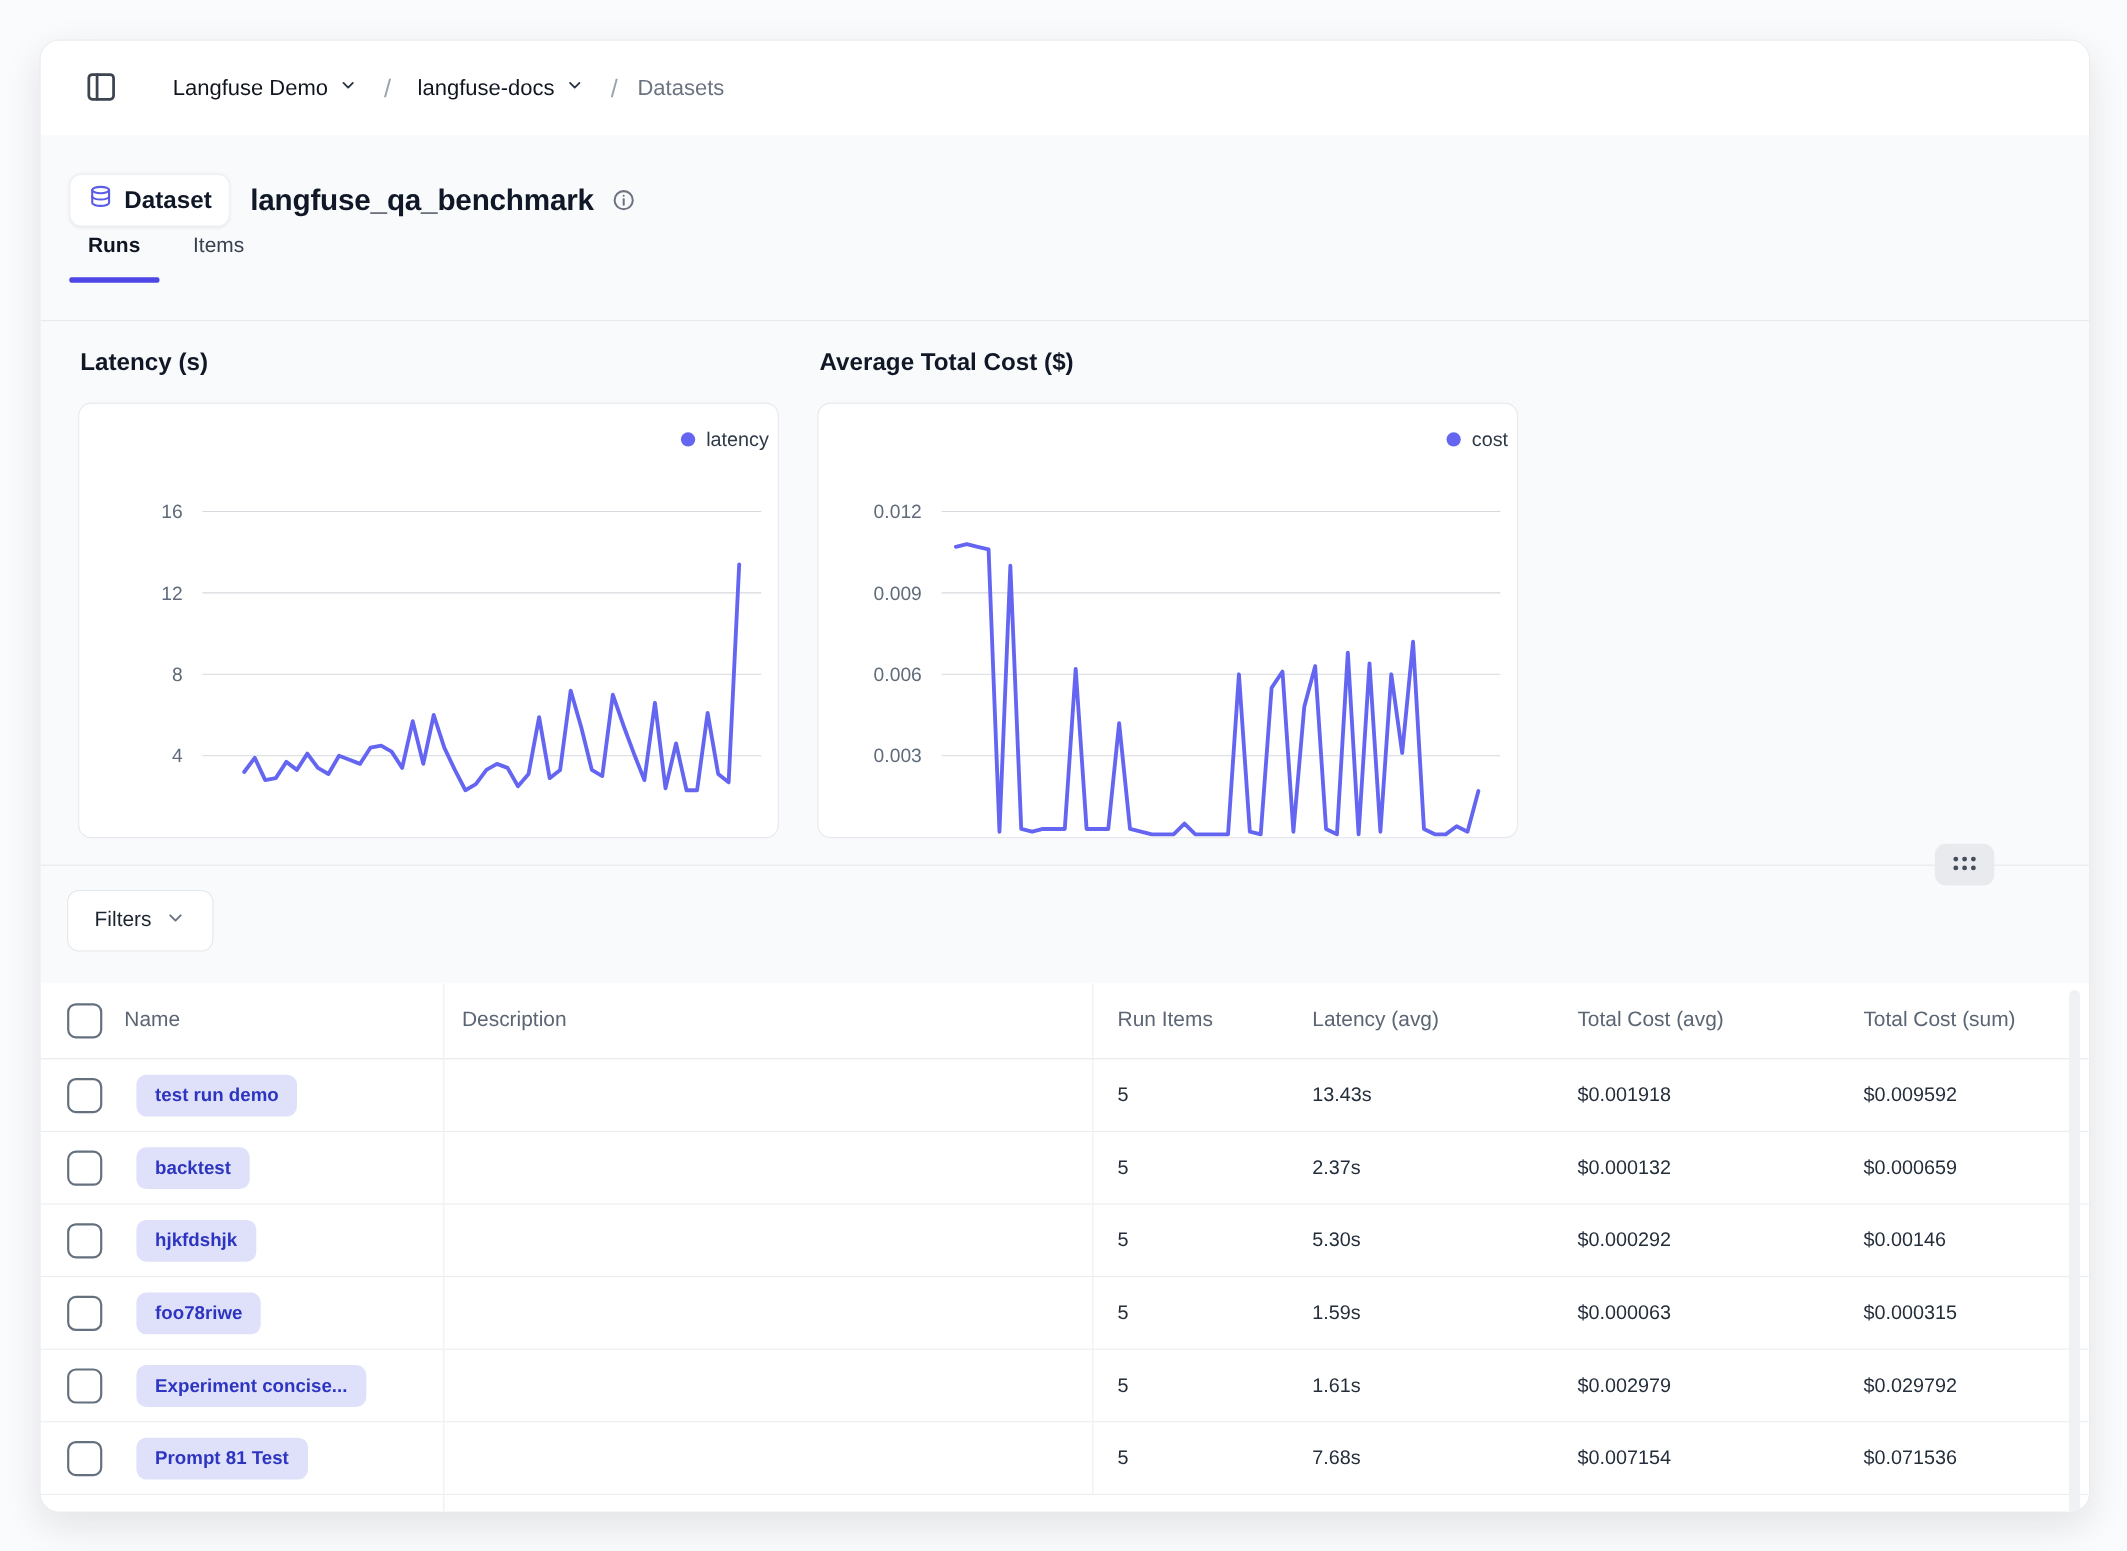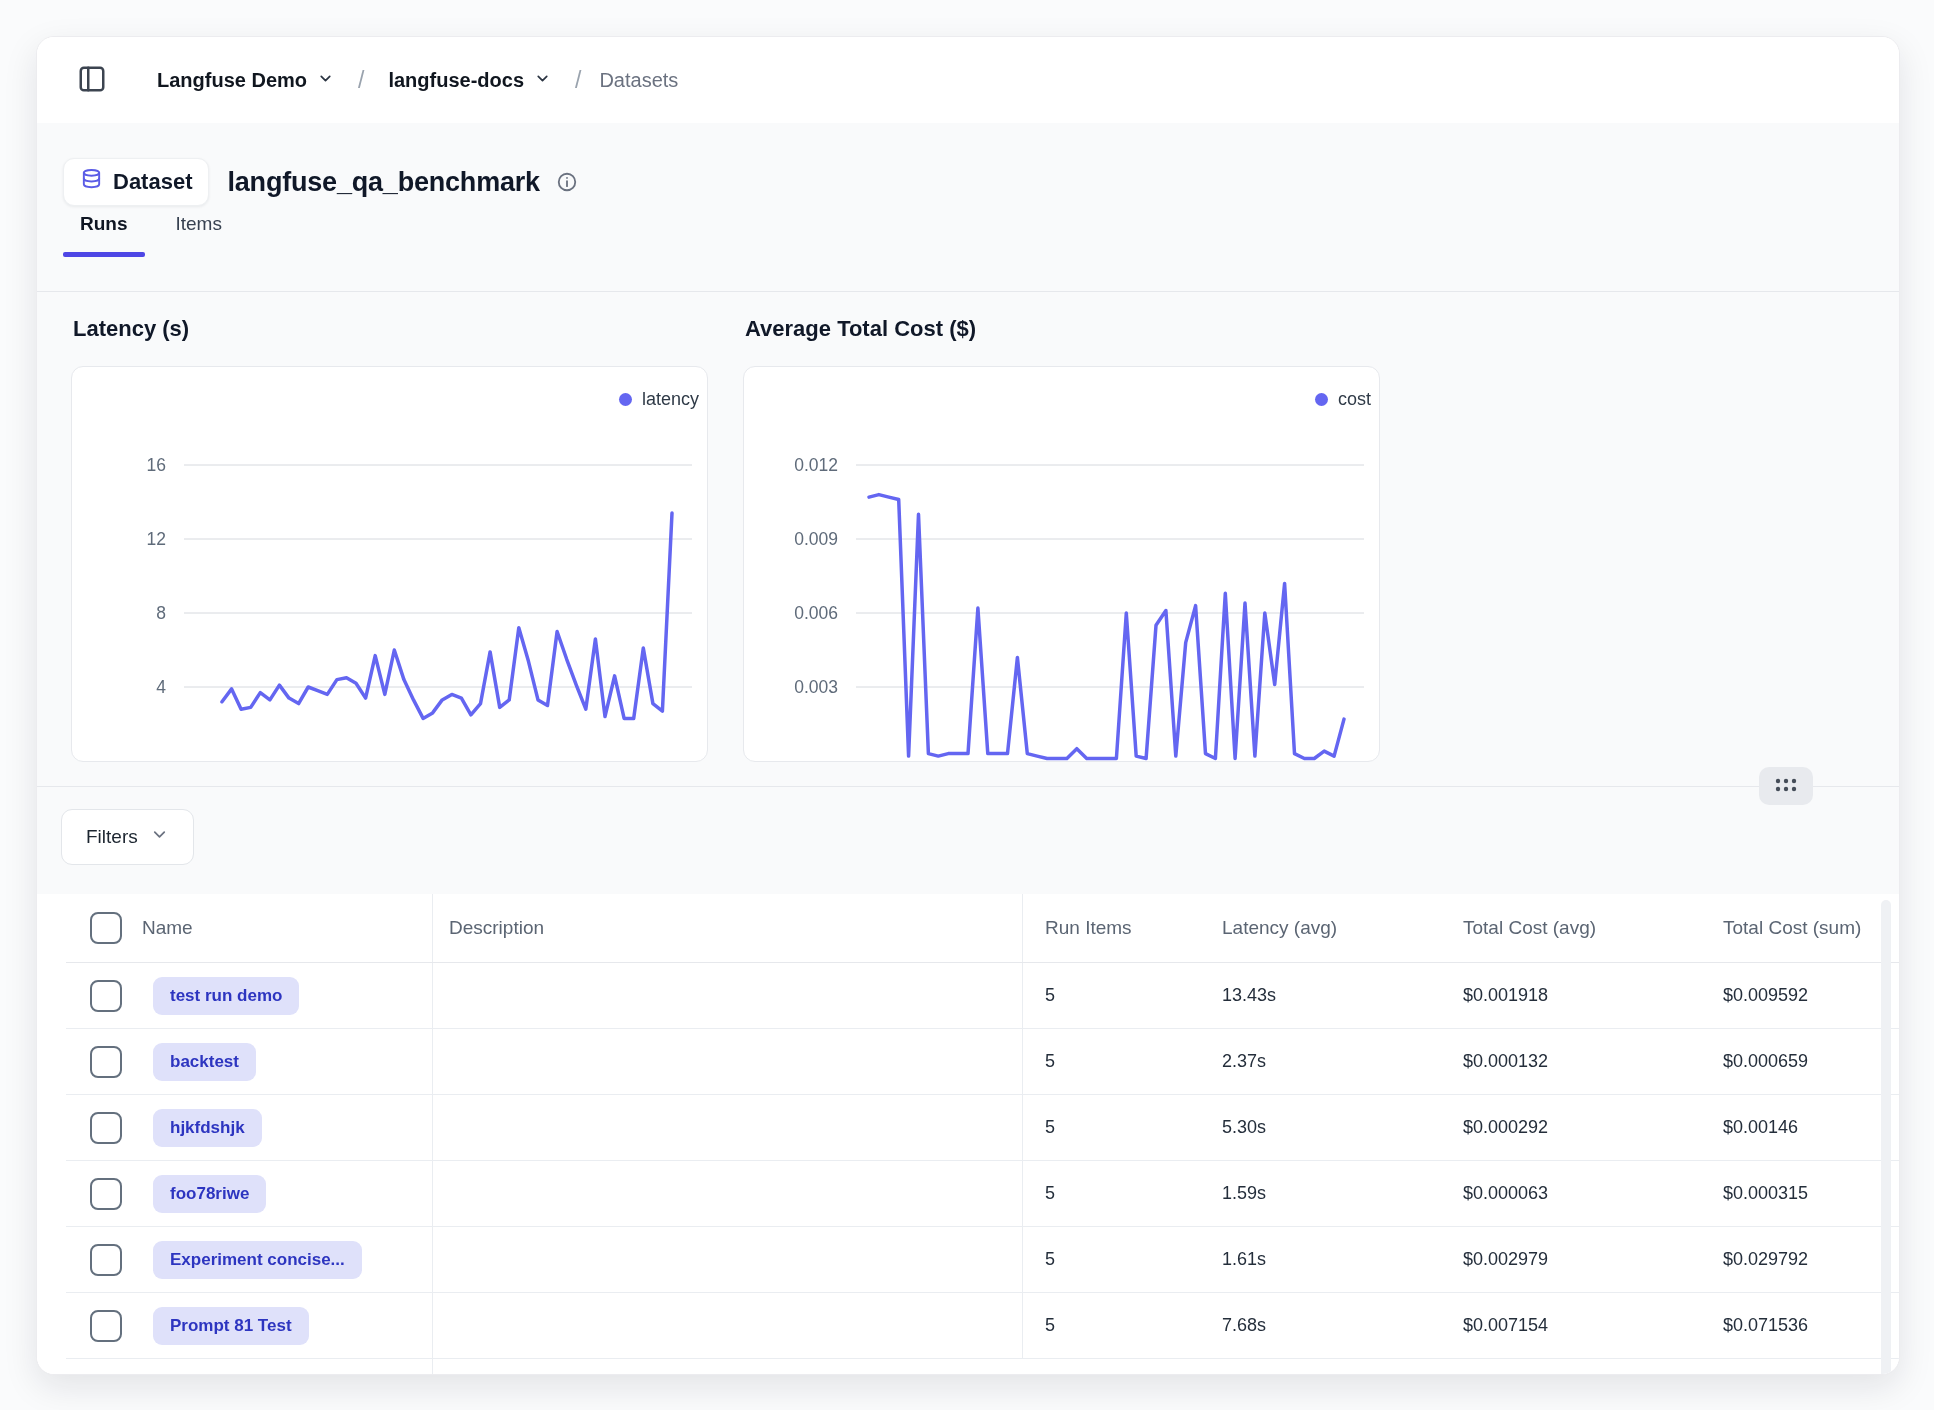--- a/index.html
+++ b/index.html
@@ -6,21 +6,21 @@
     background:#fafbfc;font-family:"Liberation Sans",sans-serif;
     -webkit-font-smoothing:antialiased;}
   .card{position:absolute;left:36px;top:36px;width:1862px;height:1337px;
     background:#ffffff;border:1px solid #ececef;border-radius:18px;
     box-shadow:0 12px 34px rgba(16,24,40,.10);overflow:hidden;}
   
   .topbar{height:86px;display:flex;align-items:center;padding:0 36px;
     background:#fff;box-sizing:border-box;}
   .icon-btn{background:none;border:none;padding:4px;cursor:pointer;display:flex;align-items:center;}
   .crumbs{display:flex;align-items:center;margin-left:40px;gap:18px;}
-  .crumb{display:inline-flex;align-items:center;gap:10px;font-size:20px;font-weight:700;
+  .crumb{display:inline-flex;align-items:center;gap:10px;font-size:20px;font-weight:400;
     color:#10161f;cursor:pointer;background:none;border:none;font-family:inherit;}
   .crumb.muted{color:#6b7280;cursor:default;font-weight:400;}
   .crumb-sep{font-size:23px;color:#9aa3ae;font-weight:300;}
   
   .grayzone{background:#f9fafb;}
   .subheader{display:flex;align-items:center;padding:28px 26px 0 26px;height:62px;}
   .ds-badge{display:inline-flex;align-items:center;gap:10px;height:46px;padding:0 16px;
     background:#fff;border:1px solid #eef0f2;border-radius:11px;
     box-shadow:0 1px 3px rgba(16,24,40,.07);}
   .ds-badge span{font-size:22px;font-weight:700;color:#101828;}
@@ -47,21 +47,21 @@
     border:none;border-radius:10px;display:flex;align-items:center;justify-content:center;
     cursor:grab;z-index:6;}
   
   .filters-row{height:107px;padding:22px 0 0 24px;box-sizing:border-box;}
   .filters-btn{display:inline-flex;align-items:center;gap:12px;height:56px;padding:0 24px;
     background:#fff;border:1px solid #e3e6ea;border-radius:11px;cursor:pointer;
     font-family:inherit;font-size:19px;font-weight:500;color:#1c2530;}
   
   .table-sec{position:relative;background:#fff;height:480px;overflow:hidden;}
   .t-row{display:grid;grid-template-columns:52px 315px 590px 183px 240px 260px minmax(0,1fr);
-    align-items:center;height:66px;border-bottom:1px solid #eaedf1;box-sizing:border-box;margin-left:29px;}
+    align-items:center;height:66px;border-bottom:1px solid #eaedf1;box-sizing:border-box;}
   .t-head{height:69px;border-bottom:1px solid #e6e8ec;}
   .t-head .hcell{font-size:19px;color:#5b6573;font-weight:500;white-space:nowrap;overflow:hidden;}
   .cell{box-sizing:border-box;height:100%;display:flex;align-items:center;}
   .col-check{padding-left:24px;}
   .col-name{padding-left:24px;border-right:1px solid #eaedf1;}
   .col-desc{padding-left:16px;border-right:1px solid #eaedf1;font-size:18px;color:#2a3442;}
   .col-run{padding-left:22px;}
   .col-lat{padding-left:16px;}
   .col-ca{padding-left:17px;}
   .col-cs{padding-left:17px;}

